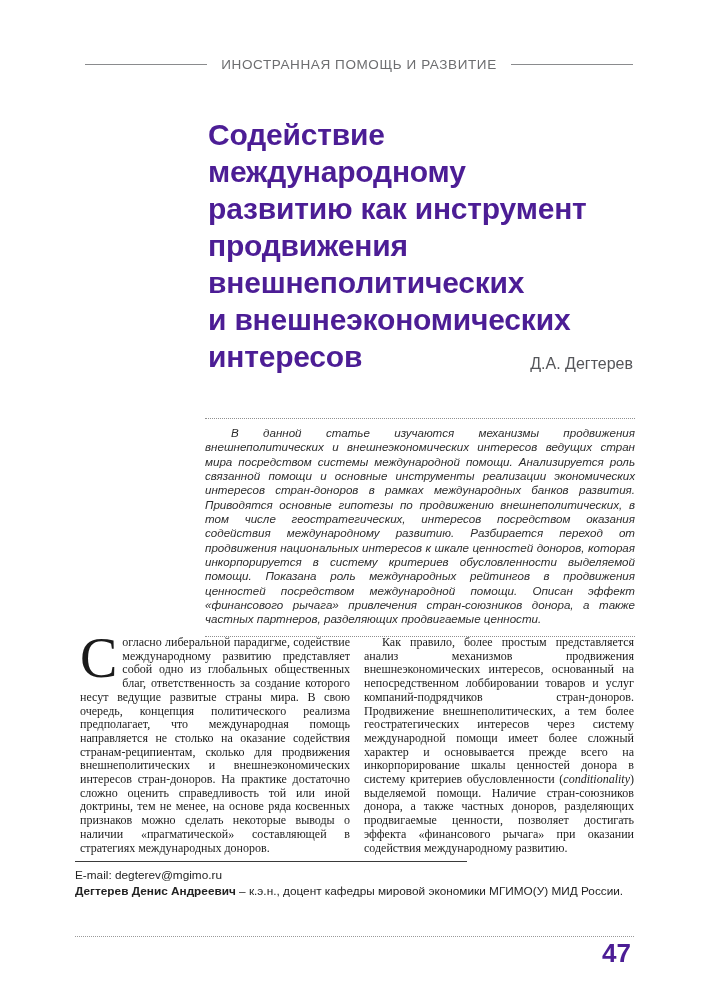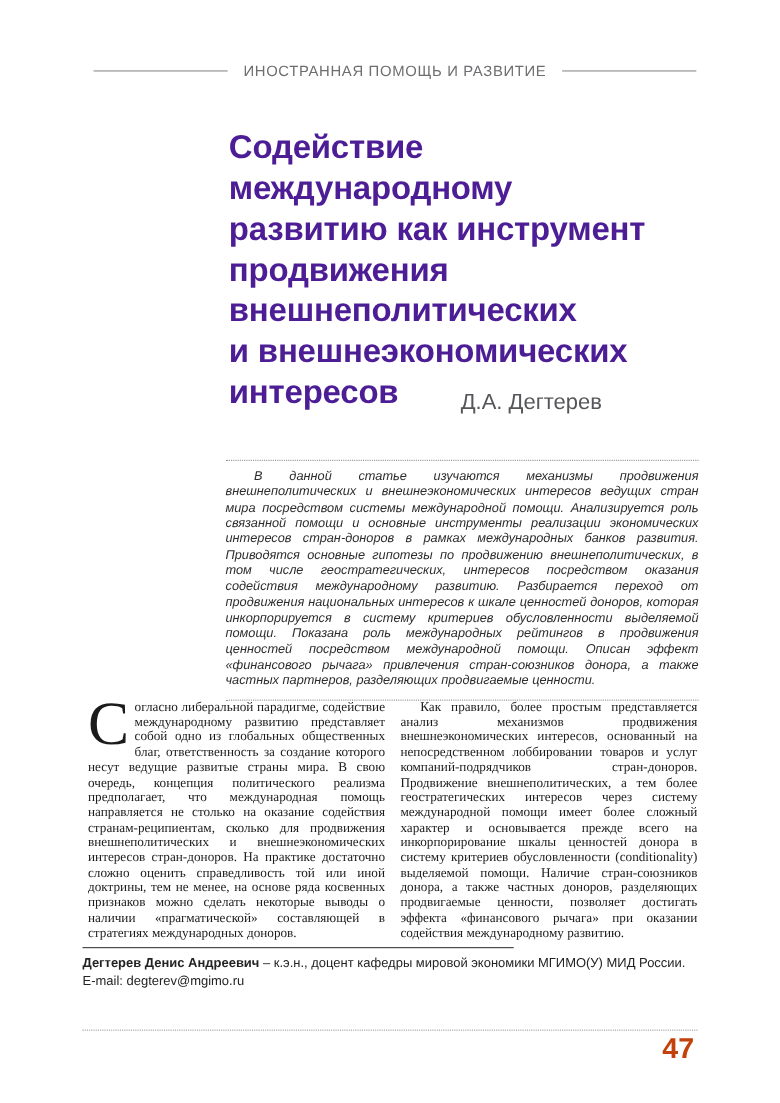--- a/index.html
+++ b/index.html
@@ -29,22 +29,22 @@
     font-size: 30px; line-height: 37px; font-weight: bold;
     color: #4c1d95;
     white-space: pre-line;
     letter-spacing: -0.2px;
   }
 
   
   .author {
     position: absolute;
     top: 355px; left: 333px; width: 300px;
-    text-align: center;
-    font-size: 20px; color: #55565a;
+    text-align: right;
+    font-size: 16px; color: #55565a;
   }
 
   
   .abstract {
     position: absolute;
     top: 405px; left: 205px; width: 430px;
     border-top: 1px dotted #8f8f8f;
     border-bottom: 1px dotted #8f8f8f;
     padding: 7px 0 9px 0;
     font-style: italic;
@@ -65,21 +65,21 @@
   }
   .col { flex: 1; min-width: 0; }
   .col p { margin: 0; text-align: justify; }
   .indent { text-indent: 18px; }
   .dropcap {
     float: left;
     font-size: 56px; line-height: 40px;
     padding: 2px 5px 0 0;
     color: #1b1b1b;
   }
-  .it { }
+  .it { font-style: italic; }
 
   
   .footnote-rule {
     position: absolute;
     top: 861px; left: 75px; width: 392px;
     border-top: 1px solid #3a3a3a; height: 0;
   }
   .footnote {
     position: absolute;
     top: 868px; left: 75px; width: 558px;
@@ -91,21 +91,21 @@
   
   .bottom-rule {
     position: absolute;
     top: 936px; left: 75px; width: 559px;
     border-top: 1px dotted #9a9a9a; height: 0;
   }
   .page-number {
     position: absolute;
     top: 938px; right: 78px;
     font-size: 26px; font-weight: bold;
-    color: #c2410c;
+    color: #4c1d95;
   }
 </style>
 </head>
 <body>
 
 <div class="page">
 
   <div class="running-head">
     <span class="rule"></span>
     <span class="rh-text">ИНОСТРАННАЯ ПОМОЩЬ И РАЗВИТИЕ</span>
@@ -130,21 +130,21 @@
       <p><span class="dropcap">С</span><span>огласно либеральной парадигме, содействие международному развитию представляет собой одно из глобальных общественных благ, ответственность за создание которого несут ведущие развитые страны мира. В свою очередь, концепция политического реализма предполагает, что международная помощь направляется не столько на оказание содействия странам-реципиентам, сколько для продвижения внешнеполитических и внешнеэкономических интересов стран-доноров. На практике достаточно сложно оценить справедливость той или иной доктрины, тем не менее, на основе ряда косвенных признаков можно сделать некоторые выводы о наличии «прагматической» составляющей в стратегиях международных доноров.</span></p>
     </div>
     <div class="col">
       <p class="indent"><span>Как правило, более простым представляется анализ механизмов продвижения внешнеэкономических интересов, основанный на непосредственном лоббировании товаров и услуг компаний-подрядчиков стран-доноров. Продвижение внешнеполитических, а тем более геостратегических интересов через систему международной помощи имеет более сложный характер и основывается прежде всего на инкорпорирование шкалы ценностей донора в систему критериев обусловленности (</span><span class="it">conditionality</span><span>) выделяемой помощи. Наличие стран-союзников донора, а также частных доноров, разделяющих продвигаемые ценности, позволяет достигать эффекта «финансового рычага» при оказании содействия международному развитию.</span></p>
     </div>
   </div>
 
   <div class="footnote-rule"></div>
 
   <div class="footnote">
+    <div>E-mail: degterev@mgimo.ru</div>
     <div><span class="fn-name">Дегтерев Денис Андреевич</span><span> – к.э.н., доцент кафедры мировой экономики МГИМО(У) МИД России.</span></div>
-    <div>E-mail: degterev@mgimo.ru</div>
   </div>
 
   <div class="bottom-rule"></div>
 
   <div class="page-number">47</div>
 
 </div>
 
 </body></html>

